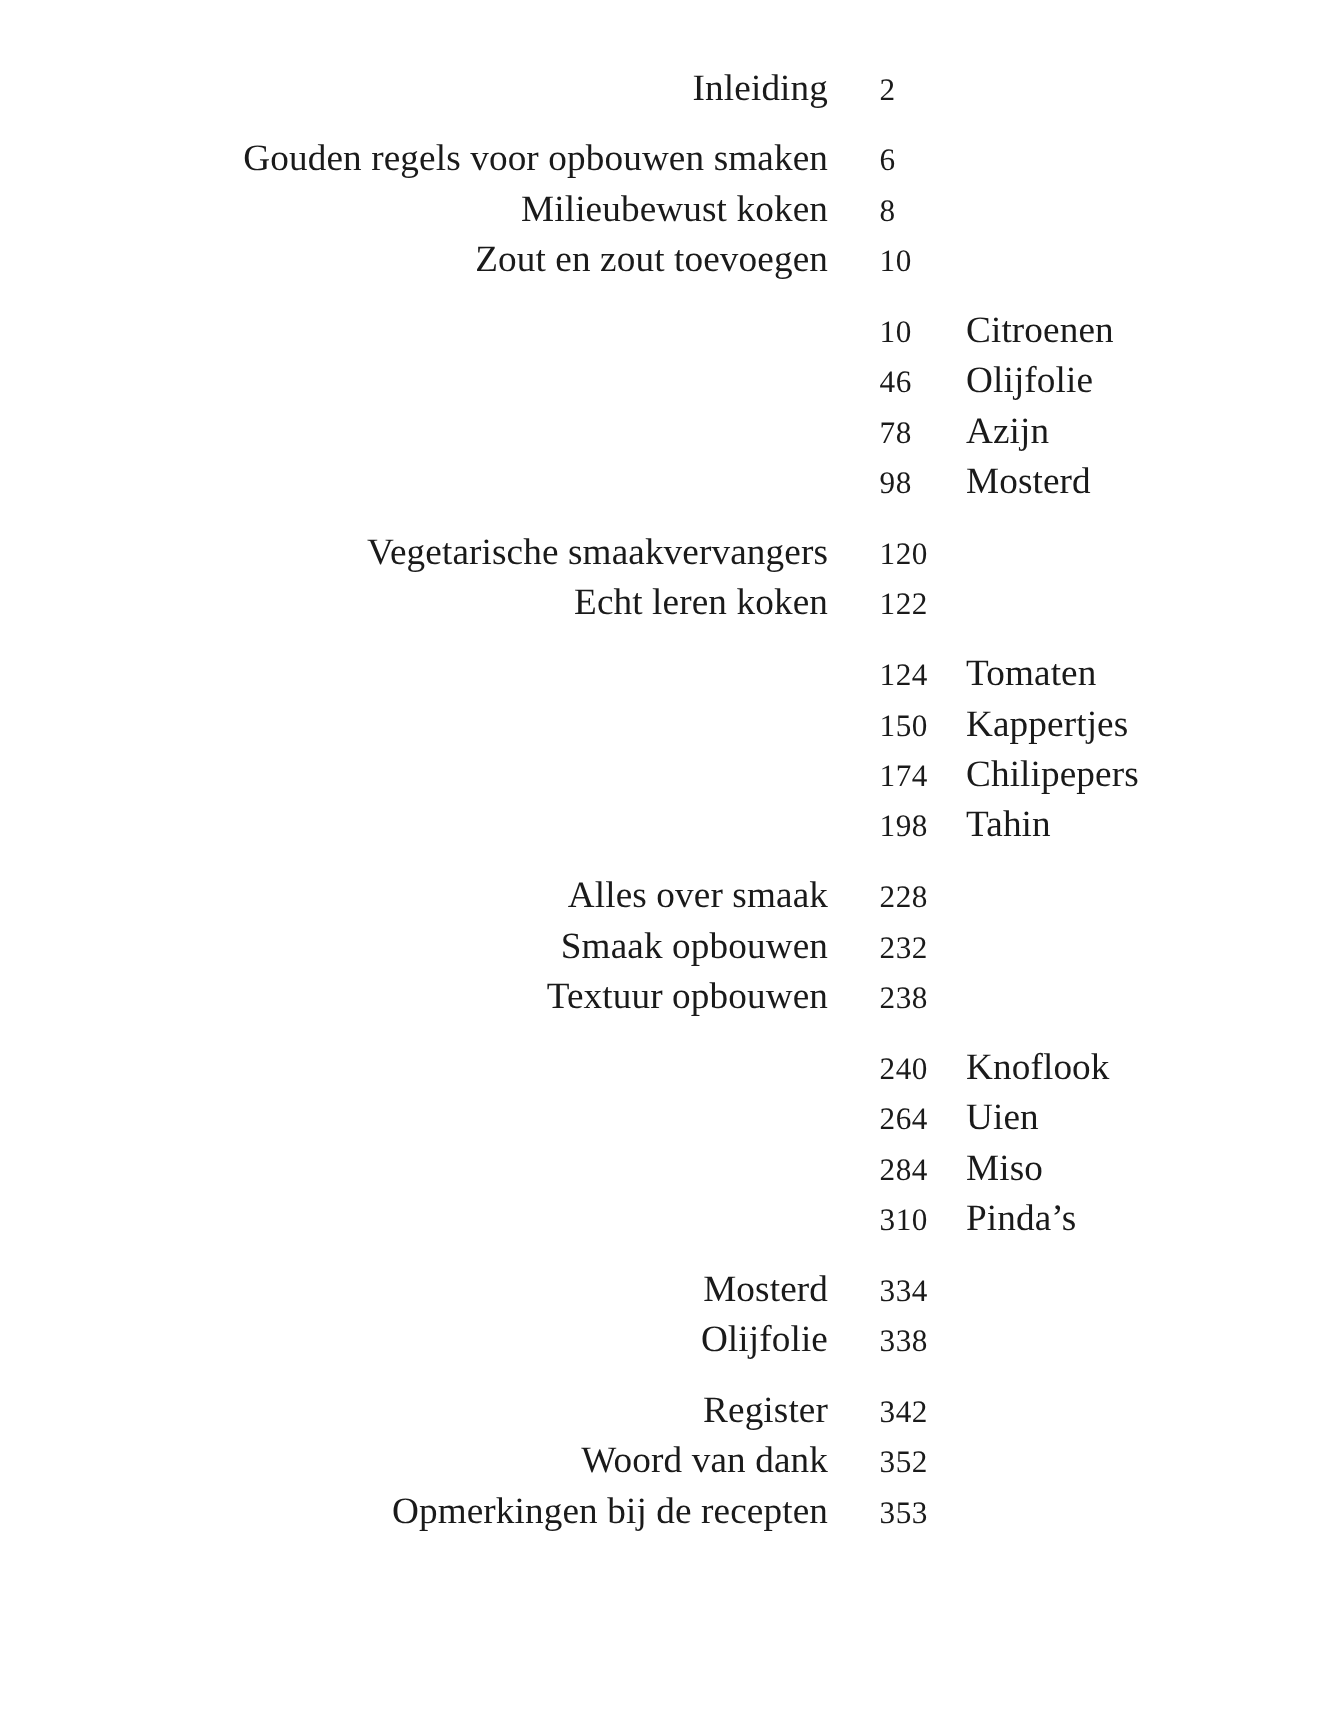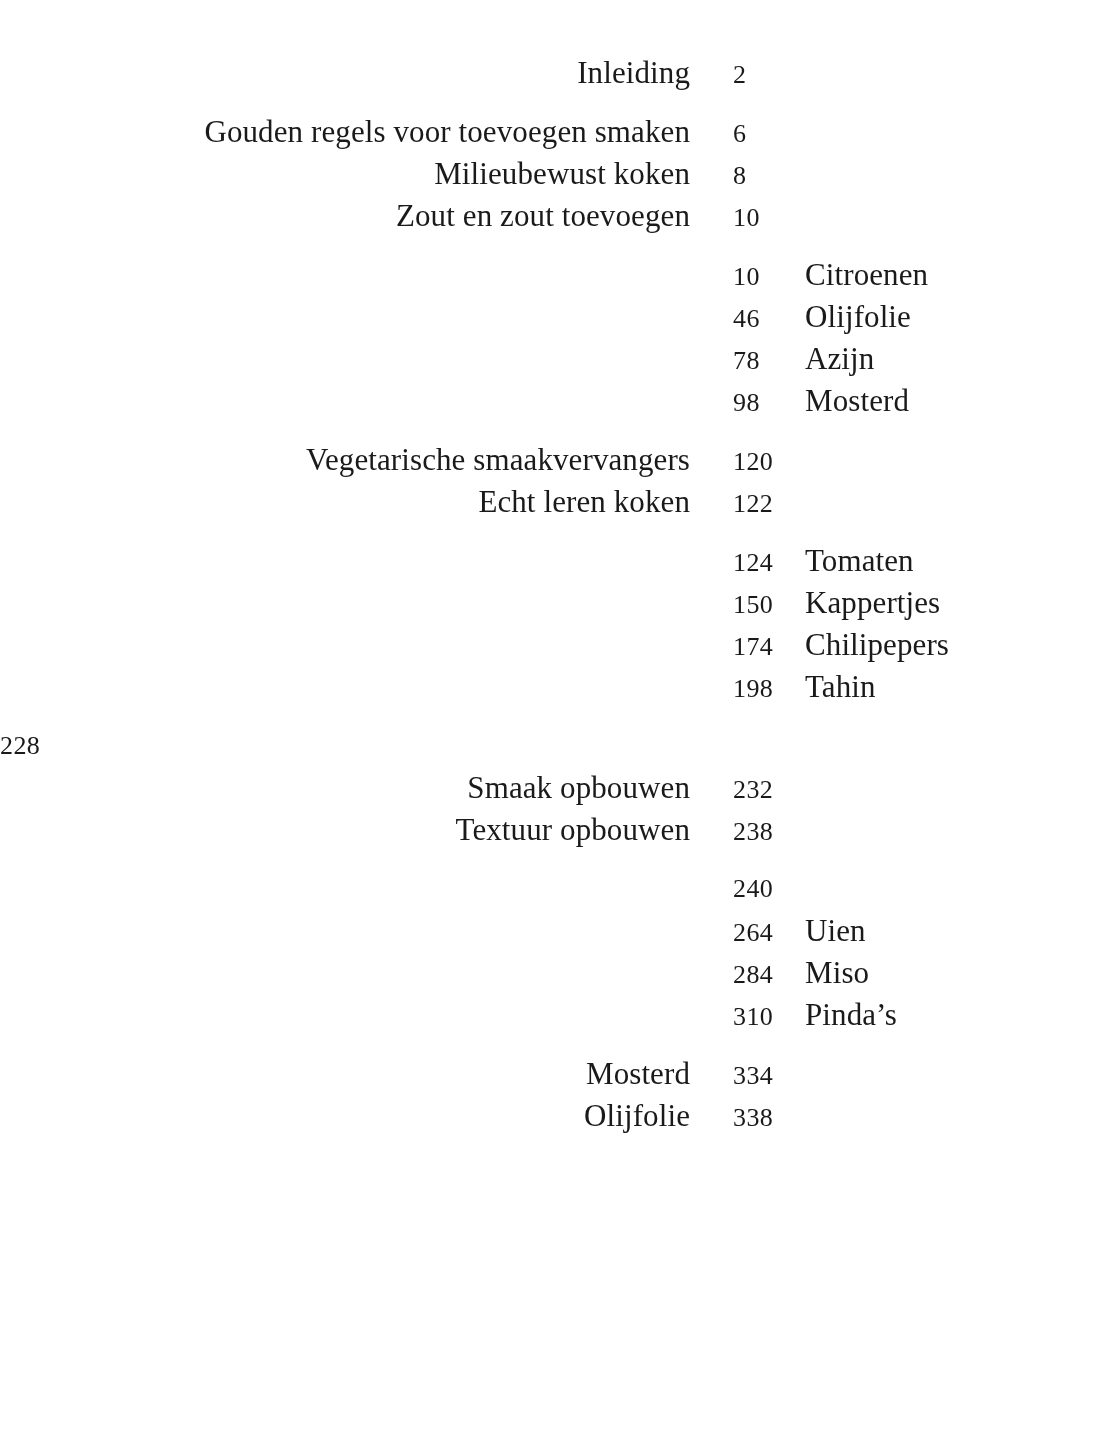--- a/index.html
+++ b/index.html
@@ -82,21 +82,21 @@
 <div class="toc" id="toc-root">
     <div class="group">
       <div class="row">
         <div class="row-title">Inleiding</div>
         <div class="row-page">2</div>
         <div class="row-name"></div>
       </div>
     </div>
     <div class="group">
       <div class="row">
-        <div class="row-title">Gouden regels voor toevoegen smaken</div>
+        <div class="row-title">Gouden regels voor opbouwen smaken</div>
         <div class="row-page">6</div>
         <div class="row-name"></div>
       </div>
       <div class="row">
         <div class="row-title">Milieubewust koken</div>
         <div class="row-page">8</div>
         <div class="row-name"></div>
       </div>
       <div class="row">
         <div class="row-title">Zout en zout toevoegen</div>
@@ -155,38 +155,40 @@
         <div class="row-name">Chilipepers</div>
       </div>
       <div class="row name-row">
         <div class="row-title"></div>
         <div class="row-page">198</div>
         <div class="row-name">Tahin</div>
       </div>
     </div>
     <div class="group">
       <div class="row">
+        <div class="row-title">Alles over smaak</div>
         <div class="row-page">228</div>
         <div class="row-name"></div>
       </div>
       <div class="row">
         <div class="row-title">Smaak opbouwen</div>
         <div class="row-page">232</div>
         <div class="row-name"></div>
       </div>
       <div class="row">
         <div class="row-title">Textuur opbouwen</div>
         <div class="row-page">238</div>
         <div class="row-name"></div>
       </div>
     </div>
     <div class="group">
       <div class="row name-row">
         <div class="row-title"></div>
         <div class="row-page">240</div>
+        <div class="row-name">Knoflook</div>
       </div>
       <div class="row name-row">
         <div class="row-title"></div>
         <div class="row-page">264</div>
         <div class="row-name">Uien</div>
       </div>
       <div class="row name-row">
         <div class="row-title"></div>
         <div class="row-page">284</div>
         <div class="row-name">Miso</div>
@@ -202,13 +204,30 @@
         <div class="row-title">Mosterd</div>
         <div class="row-page">334</div>
         <div class="row-name"></div>
       </div>
       <div class="row">
         <div class="row-title">Olijfolie</div>
         <div class="row-page">338</div>
         <div class="row-name"></div>
       </div>
     </div>
+    <div class="group">
+      <div class="row">
+        <div class="row-title">Register</div>
+        <div class="row-page">342</div>
+        <div class="row-name"></div>
+      </div>
+      <div class="row">
+        <div class="row-title">Woord van dank</div>
+        <div class="row-page">352</div>
+        <div class="row-name"></div>
+      </div>
+      <div class="row">
+        <div class="row-title">Opmerkingen bij de recepten</div>
+        <div class="row-page">353</div>
+        <div class="row-name"></div>
+      </div>
+    </div>
   </div>
 
 </body></html>

